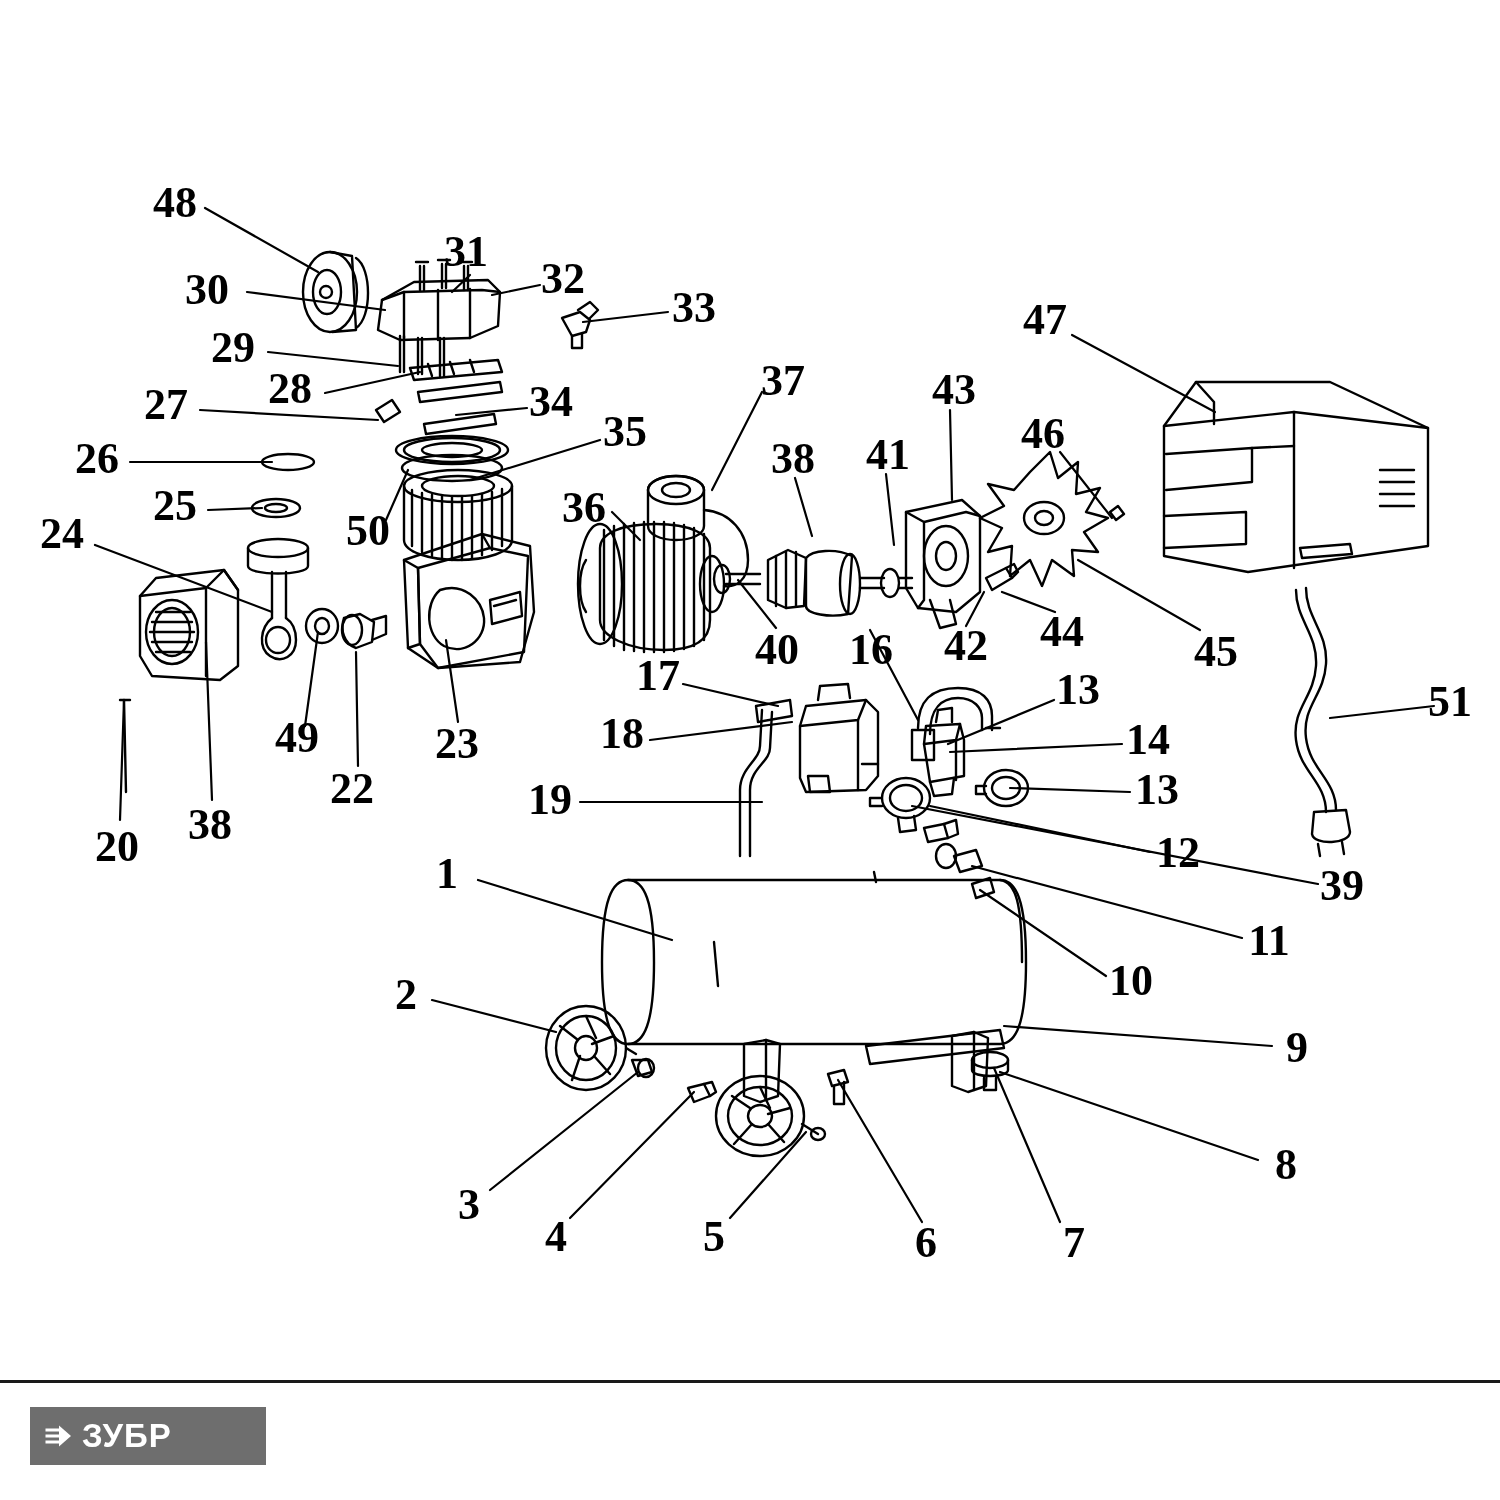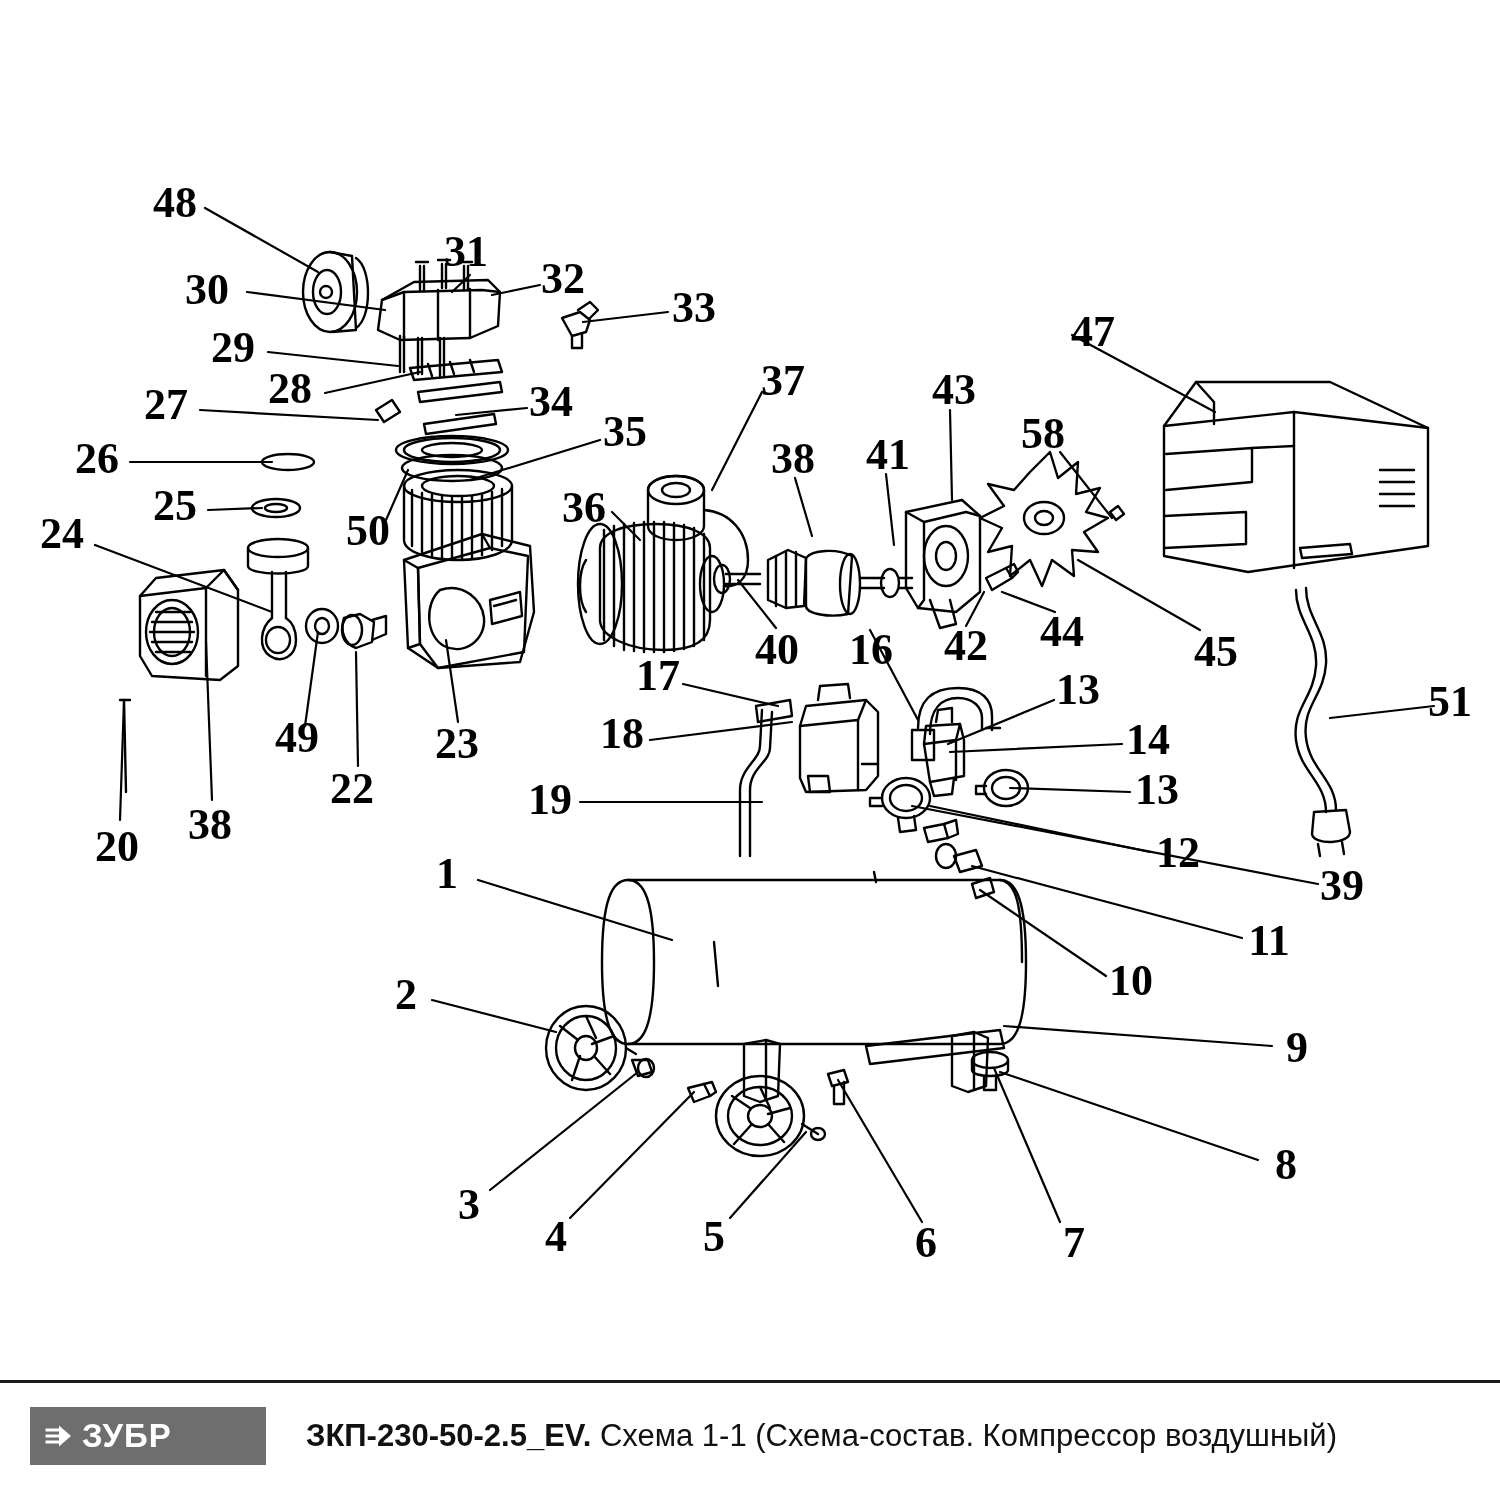--- a/index.html
+++ b/index.html
@@ -439,31 +439,31 @@
         <ellipse cx="452" cy="450" rx="56" ry="14" stroke-dasharray="0"></ellipse>
       </g>
     </g>
   </svg>
 
   <div class="callout-number" style="left:175px; top:203px;">48</div>
   <div class="callout-number" style="left:466px; top:252px;">31</div>
   <div class="callout-number" style="left:563px; top:279px;text-align:center;">32</div>
   <div class="callout-number" style="left:207px; top:290px;">30</div>
   <div class="callout-number" style="left:694px; top:308px;">33</div>
-  <div class="callout-number" style="left:1045px; top:332px;margin-left:48px;">47</div>
+  <div class="callout-number" style="left:1045px; top:320px;">47</div>
   <div class="callout-number" style="left:233px; top:348px;">29</div>
   <div class="callout-number" style="left:290px; top:389px;">28</div>
   <div class="callout-number" style="left:783px; top:381px;">37</div>
   <div class="callout-number" style="left:954px; top:390px;">43</div>
   <div class="callout-number" style="left:166px; top:405px;">27</div>
   <div class="callout-number" style="left:551px; top:402px;">34</div>
   <div class="callout-number" style="left:625px; top:432px;">35</div>
   <div class="callout-number" style="left:793px; top:459px;">38</div>
   <div class="callout-number" style="left:888px; top:455px;">41</div>
-  <div class="callout-number" style="left:1043px; top:434px;">58</div>
+  <div class="callout-number" style="left:1043px; top:434px;">46</div>
   <div class="callout-number" style="left:97px; top:459px;">26</div>
   <div class="callout-number" style="left:175px; top:506px;">25</div>
   <div class="callout-number" style="left:584px; top:508px;">36</div>
   <div class="callout-number" style="left:368px; top:531px;">50</div>
   <div class="callout-number" style="left:62px; top:534px;">24</div>
   <div class="callout-number" style="left:777px; top:650px;">40</div>
   <div class="callout-number" style="left:871px; top:650px;">16</div>
   <div class="callout-number" style="left:966px; top:646px;">42</div>
   <div class="callout-number" style="left:1062px; top:632px;">44</div>
   <div class="callout-number" style="left:1216px; top:652px;">45</div>
@@ -500,18 +500,14 @@
       <svg class="arrow-glyph" viewBox="0 0 40 40">
         <g fill="#ffffff">
           <rect x="2" y="10" width="20" height="4"></rect>
           <rect x="2" y="18" width="20" height="4"></rect>
           <rect x="2" y="26" width="20" height="4"></rect>
           <path d="M20 6 L36 20 L20 34 Z"></path>
         </g>
       </svg>
       <span class="brand-text">ЗУБР</span>
     </div>
-    <div id="footer-caption">
-      <span class="model">ЗКП-230-50-2.5_EV.</span>
-      <span class="scheme">Схема 1-1 (Схема-состав. Компрессор воздушный)</span>
-    </div>
   </div>
 </div>
 
 </body></html>

